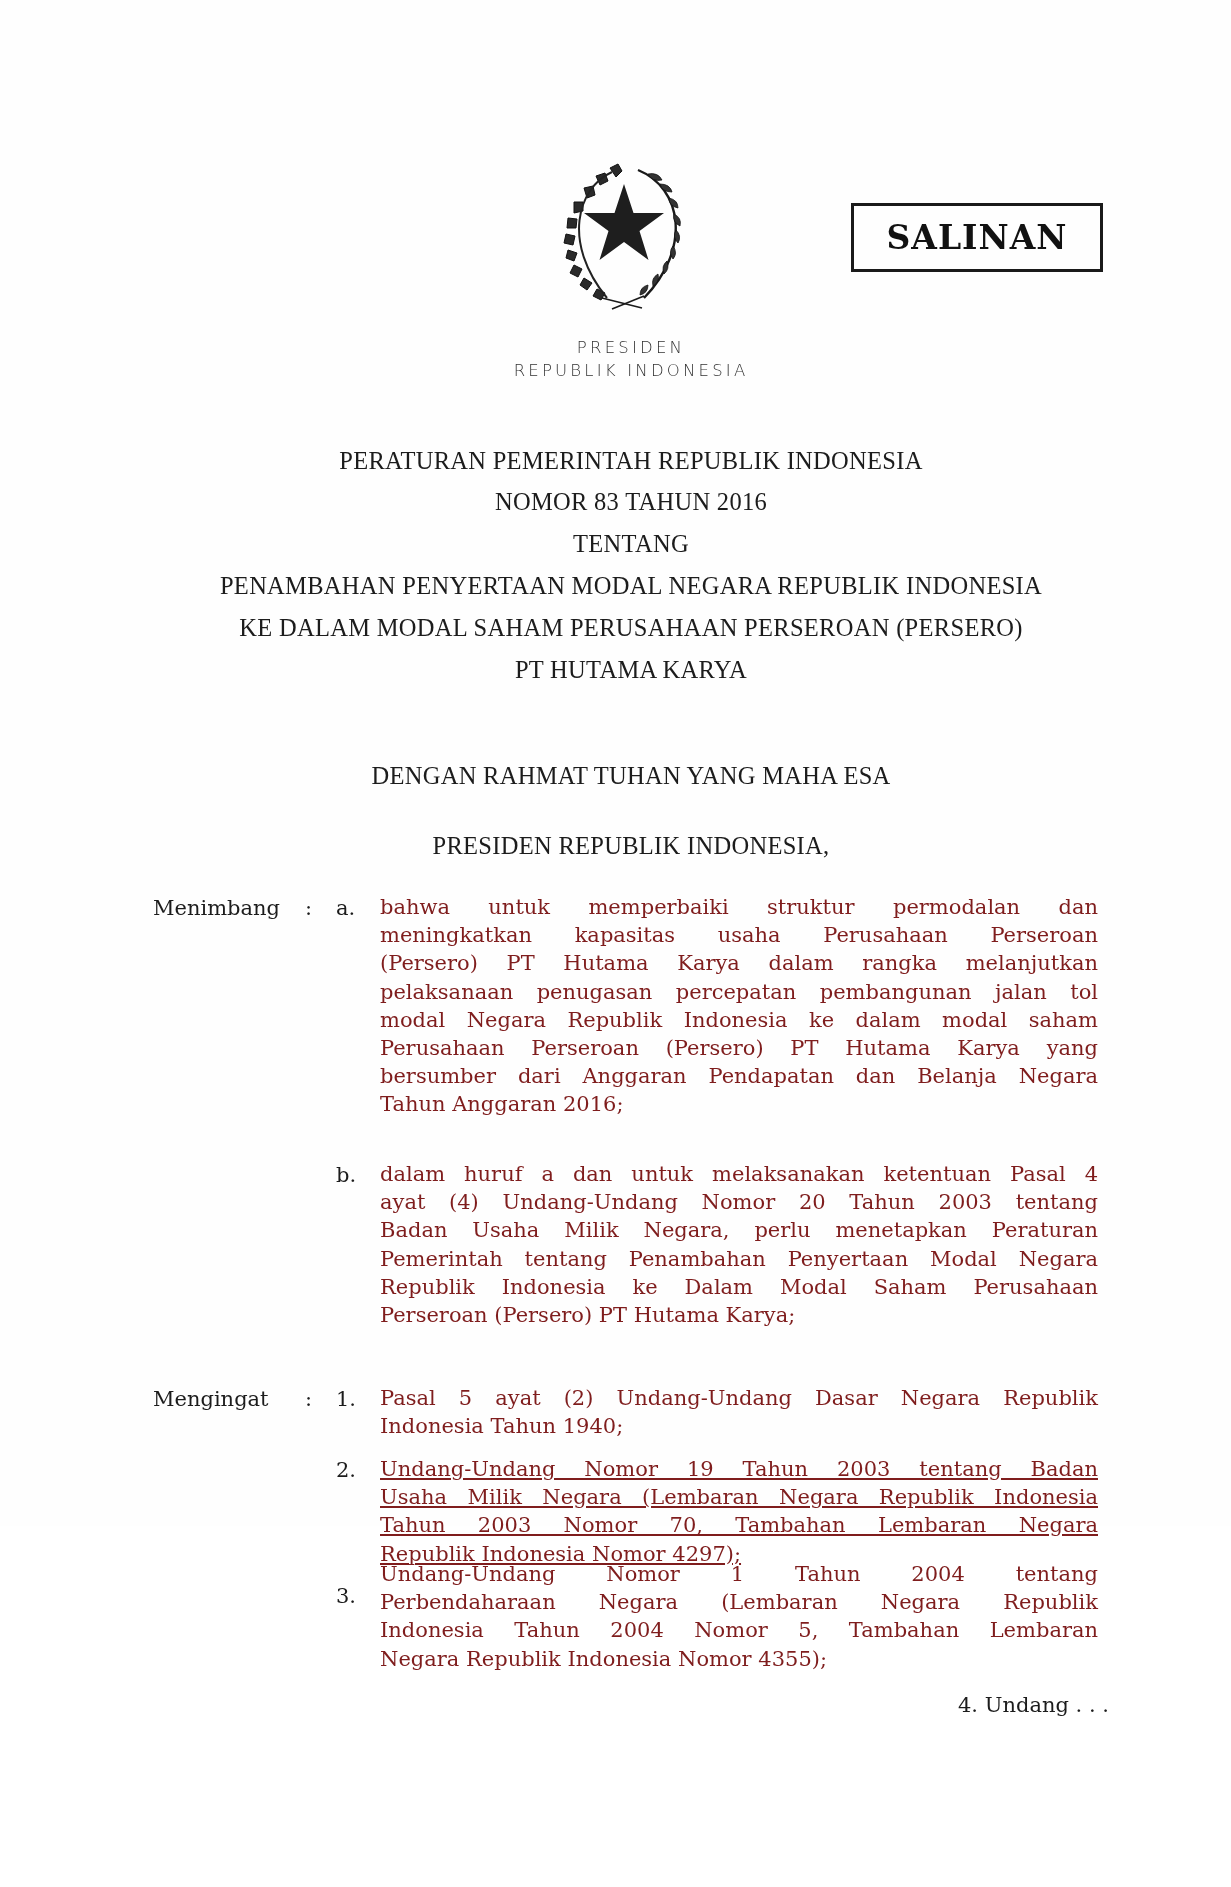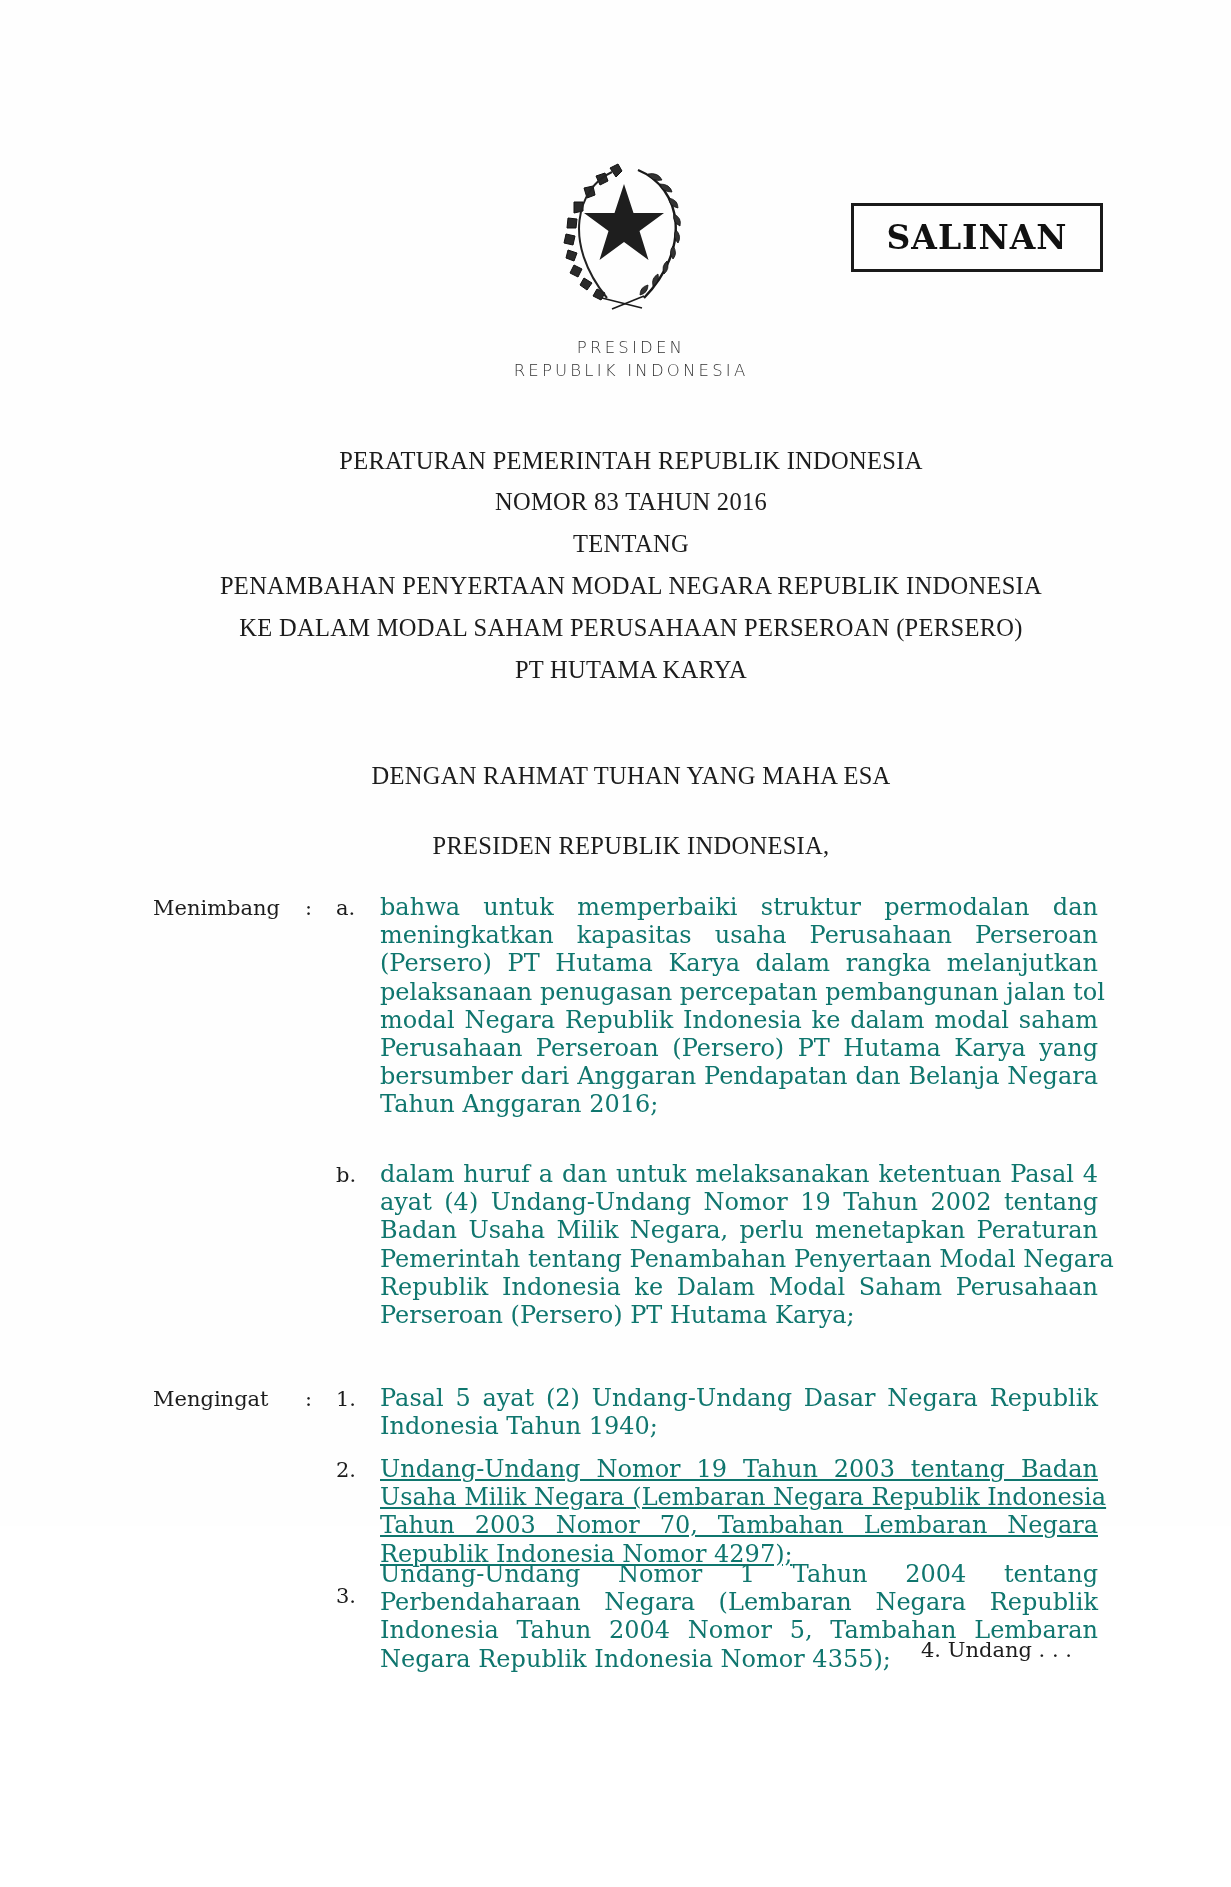--- a/index.html
+++ b/index.html
@@ -4,21 +4,21 @@
 <style>
   html, body { margin: 0; padding: 0; background: #ffffff; }
   body { width: 1231px; height: 1887px; position: relative; overflow: hidden; color: #1a1a1a; }
   .page { position: absolute; left: 0; top: 0; width: 1231px; height: 1526px; background: #fefefe; }
   .emblem { position: absolute; left: 552px; top: 158px; width: 144px; height: 152px; }
   .salinan-box { position: absolute; left: 851px; top: 203px; width: 246px; height: 63px; border: 3px solid #1a1a1a; box-sizing: content-box; display: flex; align-items: center; justify-content: center; }
   .salinan-text { font-family: "DejaVu Serif", "Liberation Serif", serif; font-weight: bold; font-size: 33px; letter-spacing: 1px; color: #111; }
   .head-small { position: absolute; left: 0; width: 1262px; text-align: center; font-family: "DejaVu Sans", "Liberation Sans", sans-serif; font-weight: 300; font-size: 16.5px; letter-spacing: 3.2px; color: #333; }
   .title-line { position: absolute; left: 0; width: 1262px; text-align: center; font-family: "Liberation Serif", "DejaVu Serif", serif; font-size: 24.5px; color: #1c1c1c; letter-spacing: 0.3px; white-space: nowrap; }
   .label { position: absolute; font-family: "DejaVu Serif", "Liberation Serif", serif; font-size: 21px; color: #1c1c1c; white-space: nowrap; }
-  .item-body { position: absolute; left: 380px; width: 718px; font-family: "DejaVu Serif", "Liberation Serif", serif; font-size: 24px; line-height: 28.2px; color: #0f766e; }
+  .item-body { position: absolute; left: 380px; width: 718px; font-family: "DejaVu Serif", "Liberation Serif", serif; font-size: 21px; line-height: 28.2px; color: #7f1d1d; }
   .item-body .ln { display: block; text-align: justify; text-align-last: justify; white-space: nowrap; height: 28.2px; overflow: visible; }
   .item-body .ln.last { text-align-last: left; }
   .marker { position: absolute; font-family: "DejaVu Serif", "Liberation Serif", serif; font-size: 21px; color: #1c1c1c; }
   .continuation { position: absolute; left: 921px; font-family: "DejaVu Serif", "Liberation Serif", serif; font-size: 21px; color: #1c1c1c; white-space: nowrap; }
 </style>
 </head>
 <body>
 
 <div class="page">
 
@@ -94,21 +94,21 @@
       <span class="ln">pelaksanaan penugasan percepatan pembangunan jalan tol</span>
       <span class="ln">modal Negara Republik Indonesia ke dalam modal saham</span>
       <span class="ln">Perusahaan Perseroan (Persero) PT Hutama Karya yang</span>
       <span class="ln">bersumber dari Anggaran Pendapatan dan Belanja Negara</span>
       <span class="ln last">Tahun Anggaran 2016;</span>
     </div>
 
     <span class="marker" style="left:336px; top:1163px;">b.</span>
     <div class="item-body" style="top:1160px;">
       <span class="ln">dalam huruf a dan untuk melaksanakan ketentuan Pasal 4</span>
-      <span class="ln">ayat (4) Undang-Undang Nomor 19 Tahun 2002 tentang</span>
+      <span class="ln">ayat (4) Undang-Undang Nomor 20 Tahun 2003 tentang</span>
       <span class="ln">Badan Usaha Milik Negara, perlu menetapkan Peraturan</span>
       <span class="ln">Pemerintah tentang Penambahan Penyertaan Modal Negara</span>
       <span class="ln">Republik Indonesia ke Dalam Modal Saham Perusahaan</span>
       <span class="ln last">Perseroan (Persero) PT Hutama Karya;</span>
     </div>
   </div>
 
   <div>
     <span class="label" style="left:153px; top:1387px;">Mengingat</span>
     <span class="label" style="left:305px; top:1387px;">:</span>
@@ -129,14 +129,14 @@
 
     <span class="marker" style="left:336px; top:1584px;">3.</span>
     <div class="item-body" style="top:1523px;margin-top:37px;">
       <span class="ln">Undang-Undang Nomor 1 Tahun 2004 tentang</span>
       <span class="ln">Perbendaharaan Negara (Lembaran Negara Republik</span>
       <span class="ln">Indonesia Tahun 2004 Nomor 5, Tambahan Lembaran</span>
       <span class="ln last">Negara Republik Indonesia Nomor 4355);</span>
     </div>
   </div>
 
-  <span class="continuation" style="top:1638px;">4. Undang . . .</span>
+  <span class="continuation" style="top:1693px;margin-left:37px;">4. Undang . . .</span>
 </div>
 
 </body></html>

